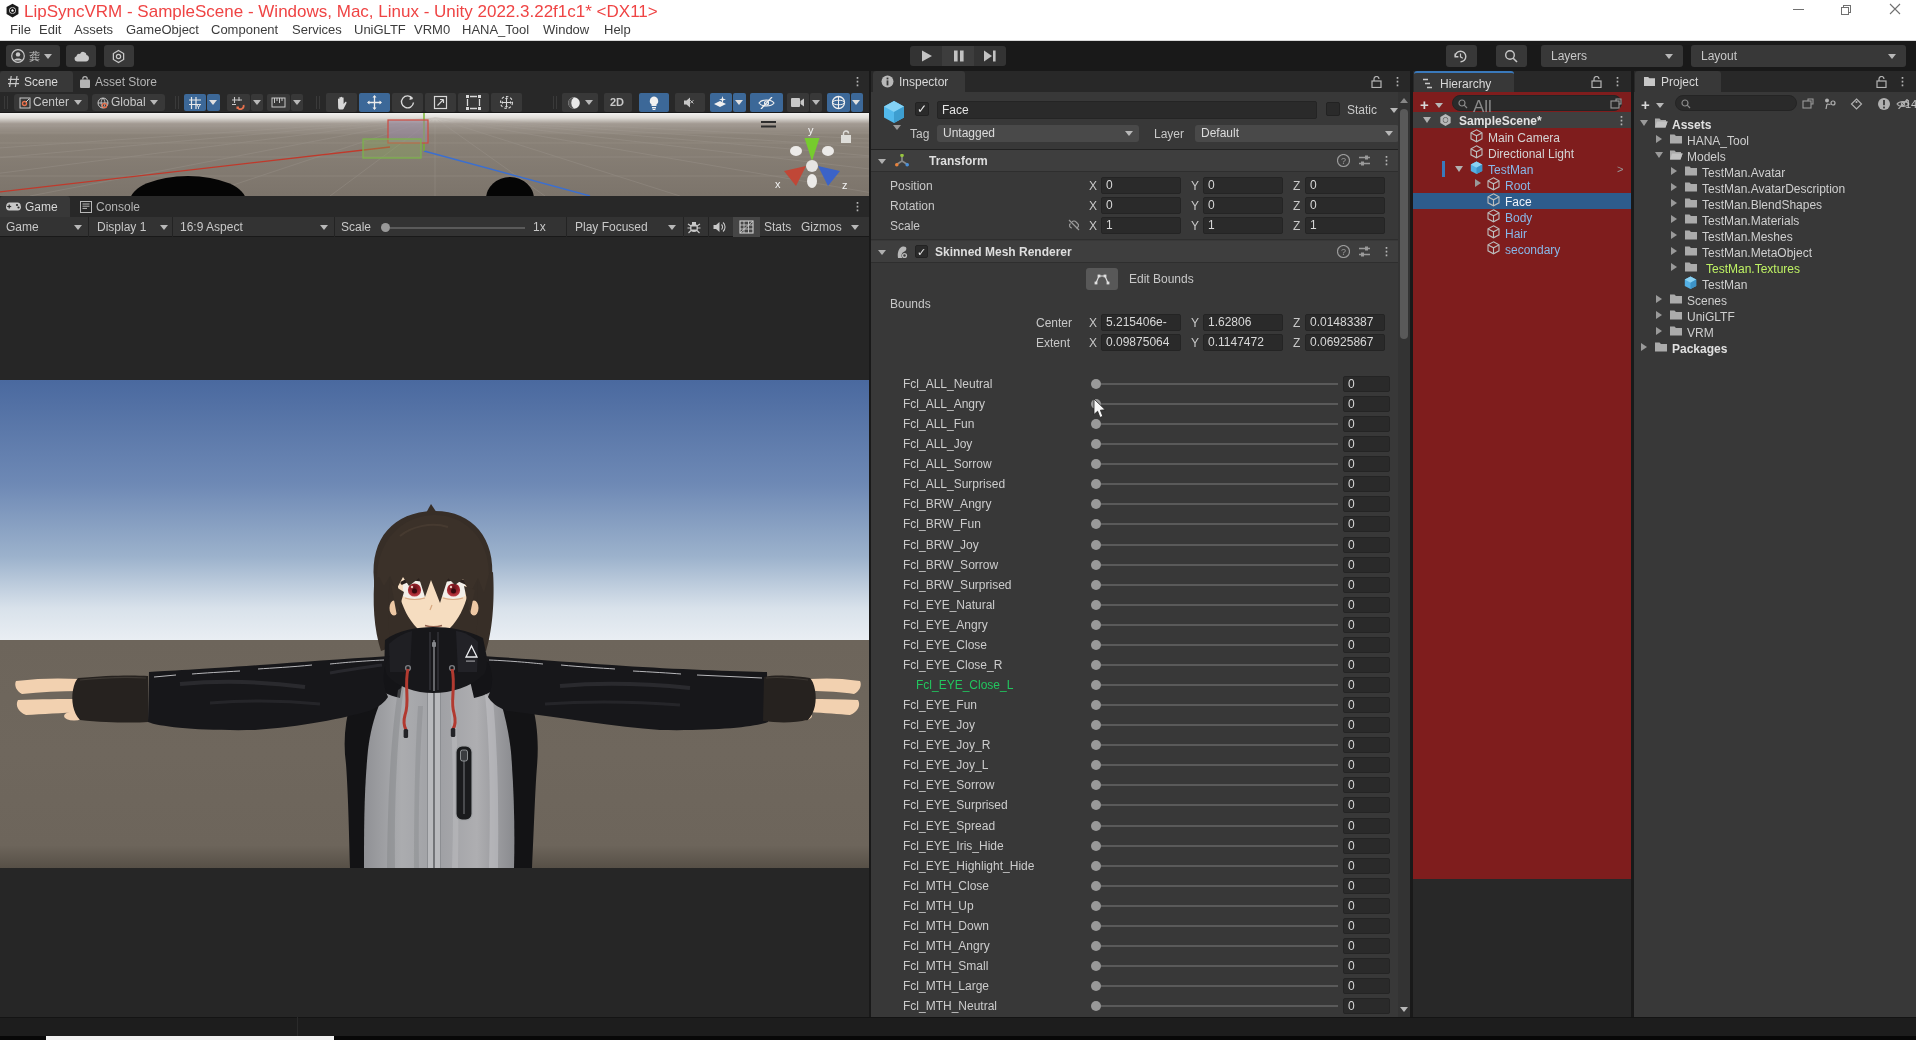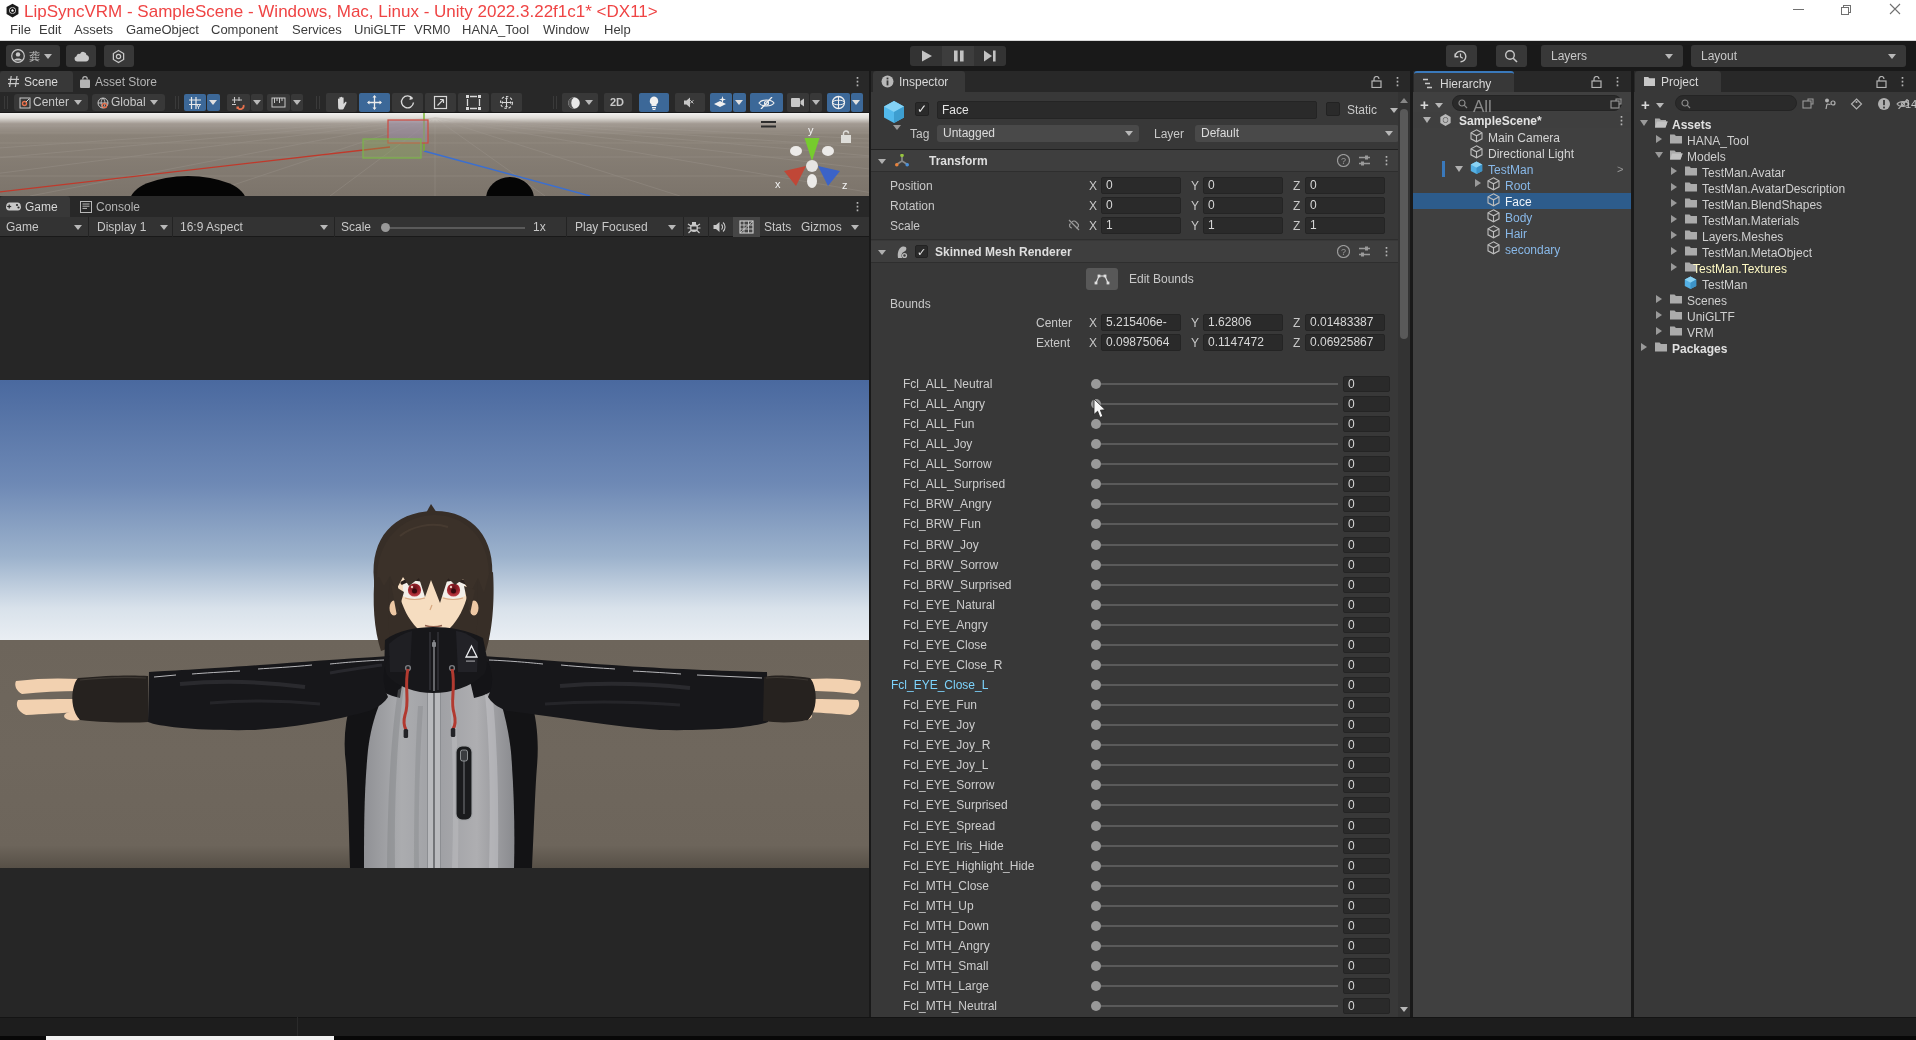--- a/index.html
+++ b/index.html
@@ -711,21 +711,21 @@
       <div class="abs" style="left:230px;top:553px;width:237px;height:2px;background:#5a5a5a"></div>
       <div class="fld" style="left:472px;top:546px;width:47px;height:16px;line-height:15px">0</div>
       <div class="t" style="left:32px;top:567px;color:#cccccc">Fcl_EYE_Close</div>
       <div class="abs" style="left:220px;top:569px;width:10px;height:10px;border-radius:50%;background:#999999"></div>
       <div class="abs" style="left:230px;top:573px;width:237px;height:2px;background:#5a5a5a"></div>
       <div class="fld" style="left:472px;top:566px;width:47px;height:16px;line-height:15px">0</div>
       <div class="t" style="left:32px;top:587px;color:#cccccc">Fcl_EYE_Close_R</div>
       <div class="abs" style="left:220px;top:589px;width:10px;height:10px;border-radius:50%;background:#999999"></div>
       <div class="abs" style="left:230px;top:593px;width:237px;height:2px;background:#5a5a5a"></div>
       <div class="fld" style="left:472px;top:586px;width:47px;height:16px;line-height:15px">0</div>
-      <div class="t" style="left:20px;top:607px;color:#7dd3fc">Fcl_EYE_Close_L</div>
+      <div class="t" style="left:45px;top:607px;color:#22c55e">Fcl_EYE_Close_L</div>
       <div class="abs" style="left:220px;top:609px;width:10px;height:10px;border-radius:50%;background:#999999"></div>
       <div class="abs" style="left:230px;top:613px;width:237px;height:2px;background:#5a5a5a"></div>
       <div class="fld" style="left:472px;top:606px;width:47px;height:16px;line-height:15px">0</div>
       <div class="t" style="left:32px;top:627px;color:#cccccc">Fcl_EYE_Fun</div>
       <div class="abs" style="left:220px;top:629px;width:10px;height:10px;border-radius:50%;background:#999999"></div>
       <div class="abs" style="left:230px;top:633px;width:237px;height:2px;background:#5a5a5a"></div>
       <div class="fld" style="left:472px;top:626px;width:47px;height:16px;line-height:15px">0</div>
       <div class="t" style="left:32px;top:647px;color:#cccccc">Fcl_EYE_Joy</div>
       <div class="abs" style="left:220px;top:649px;width:10px;height:10px;border-radius:50%;background:#999999"></div>
       <div class="abs" style="left:230px;top:653px;width:237px;height:2px;background:#5a5a5a"></div>
@@ -810,21 +810,21 @@
       <path d="M1 2.5 L5.5 2.5 L7 4 L13 4 L13 11.5 L1 11.5 Z" fill="#ababab"></path>
     </g>
     <g id="folder_open">
       <path d="M1 2.5 L5.5 2.5 L7 4 L12 4 L12 5.5 L13.6 5.5 L11.5 11.5 L1 11.5 Z" fill="#ababab"></path>
       <path d="M1 11.5 L3 5.5 L13.6 5.5 L11.5 11.5 Z" fill="#c2c2c2"></path>
     </g>
   </defs>
 </svg>
 
 <div class="abs" style="left:1410px;top:71px;width:3px;height:946px;background:#191919"></div>
-<div class="abs" style="left:1413px;top:71px;width:218px;height:946px;background:#404040">
+<div class="abs" style="left:1413px;top:71px;width:218px;height:808px;background:#7f1d1d">
   <div class="abs" style="left:0;top:0;width:218px;height:21px;background:#282828">
     <div class="tab" style="left:1px;width:100px;height:21px;border-top:2px solid #3a79bb">
       <svg class="abs" style="left:8px;top:5px" width="13" height="11" viewBox="0 0 13 11">
             <path d="M1 1.5 L6 1.5 M3 5.5 L8 5.5 M5 9.5 L10 9.5" stroke="#c8c8c8" stroke-width="1.4"></path>
           </svg>
       <span style="margin-left:26px">Hierarchy</span>
     </div>
     <svg class="abs" style="left:178px;top:5px" width="11" height="12" viewBox="0 0 11 12">
           <rect x="1" y="5" width="9" height="6.5" fill="none" stroke="#b4b4b4" stroke-width="1.2"></rect>
           <path d="M3 5 L3 3 A2.5 2.5 0 0 1 8 3" fill="none" stroke="#b4b4b4" stroke-width="1.2"></path>
@@ -970,31 +970,31 @@
       <div class="t" style="left:68px;top:127px;color:#cfcfcf">TestMan.BlendShapes</div>
       <div class="abs" style="left:37px;top:144px;width:0;height:0;border-top:4px solid transparent;border-bottom:4px solid transparent;border-left:6px solid #9a9a9a"></div>
       <svg class="abs" style="left:50px;top:141px" width="14" height="14" viewBox="0 0 14 14">
         <use href="#folder"></use>
       </svg>
       <div class="t" style="left:68px;top:143px;color:#cfcfcf">TestMan.Materials</div>
       <div class="abs" style="left:37px;top:160px;width:0;height:0;border-top:4px solid transparent;border-bottom:4px solid transparent;border-left:6px solid #9a9a9a"></div>
       <svg class="abs" style="left:50px;top:157px" width="14" height="14" viewBox="0 0 14 14">
         <use href="#folder"></use>
       </svg>
-      <div class="t" style="left:68px;top:159px;color:#cfcfcf">Layers.Meshes</div>
+      <div class="t" style="left:68px;top:159px;color:#cfcfcf">TestMan.Meshes</div>
       <div class="abs" style="left:37px;top:176px;width:0;height:0;border-top:4px solid transparent;border-bottom:4px solid transparent;border-left:6px solid #9a9a9a"></div>
       <svg class="abs" style="left:50px;top:173px" width="14" height="14" viewBox="0 0 14 14">
         <use href="#folder"></use>
       </svg>
       <div class="t" style="left:68px;top:175px;color:#cfcfcf">TestMan.MetaObject</div>
       <div class="abs" style="left:37px;top:192px;width:0;height:0;border-top:4px solid transparent;border-bottom:4px solid transparent;border-left:6px solid #9a9a9a"></div>
       <svg class="abs" style="left:50px;top:189px" width="14" height="14" viewBox="0 0 14 14">
         <use href="#folder"></use>
       </svg>
-      <div class="t" style="left:59px;top:191px;color:#fef9c3">TestMan.Textures</div>
+      <div class="t" style="left:72px;top:191px;color:#bef264">TestMan.Textures</div>
       <svg class="abs" style="left:50px;top:205px" width="13" height="14" viewBox="0 0 13 14">
         <use href="#cube_b"></use>
       </svg>
       <div class="t" style="left:68px;top:207px;color:#cfcfcf">TestMan</div>
       <div class="abs" style="left:22px;top:224px;width:0;height:0;border-top:4px solid transparent;border-bottom:4px solid transparent;border-left:6px solid #9a9a9a"></div>
       <svg class="abs" style="left:35px;top:221px" width="14" height="14" viewBox="0 0 14 14">
         <use href="#folder"></use>
       </svg>
       <div class="t" style="left:53px;top:223px;color:#cfcfcf">Scenes</div>
       <div class="abs" style="left:22px;top:240px;width:0;height:0;border-top:4px solid transparent;border-bottom:4px solid transparent;border-left:6px solid #9a9a9a"></div>

